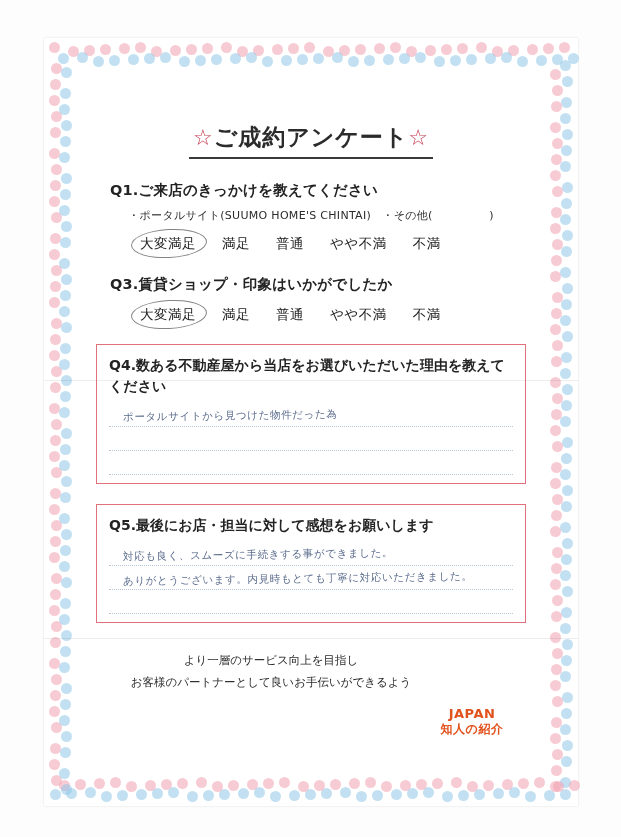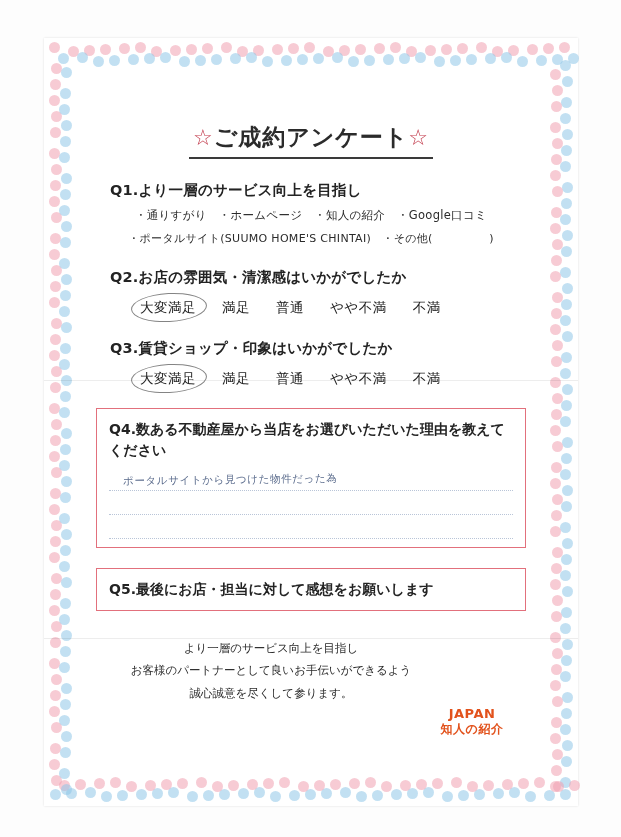--- a/index.html
+++ b/index.html
@@ -522,25 +522,23 @@
     <div class="fold" style="top:600px;"></div>
 
     <div class="content">
 
       <div class="title-wrap">
         <div class="title">
           <span class="star">☆</span><span>ご成約アンケート</span><span class="star">☆</span>
         </div>
       </div>
 
-      <div class="q">Q1.より一層のサービス向上を目指し</div>
-      <div class="opts-line">・通りすがり　・ホームページ　・知人の紹介　・Google口コミ</div>
+      <div class="q">Q1.ご来店のきっかけを教えてください</div>
       <div class="opts-line small">・ポータルサイト(SUUMO HOME'S CHINTAI)　・その他(　　　　　)</div>
 
-      <div class="q">Q2.お店の雰囲気・清潔感はいかがでしたか</div>
       <div class="scale">
         <span class="circled">大変満足</span>
         <span>満足</span>
         <span>普通</span>
         <span>やや不満</span>
         <span>不満</span>
       </div>
 
       <div class="q">Q3.賃貸ショップ・印象はいかがでしたか</div>
       <div class="scale">
@@ -557,26 +555,34 @@
           <div class="rule">
             <span class="hand">ポータルサイトから見つけた物件だった為</span>
           </div>
           <div class="rule"></div>
           <div class="rule"></div>
         </div>
       </div>
 
       <div class="box">
         <div class="qlabel">Q5.最後にお店・担当に対して感想をお願いします</div>
+        <div class="ruled">
+          <div class="rule">
+            <span class="hand">対応も良く、スムーズに手続きする事ができました。</span>
+          </div>
+          <div class="rule">
+            <span class="hand">ありがとうございます。内見時もとても丁寧に対応いただきました。</span>
+          </div>
+          <div class="rule"></div>
+        </div>
       </div>
 
       <div class="closing">
         <div>より一層のサービス向上を目指し</div>
         <div>お客様のパートナーとして良いお手伝いができるよう</div>
-        <div>誠心誠意を尽くして参ります。</div>
       </div>
 
       <div class="logo">
         <div class="logo-name">JAPAN</div>
         <div class="logo-sub">知人の紹介</div>
       </div>
 
     </div>
   </div>
 </div>

